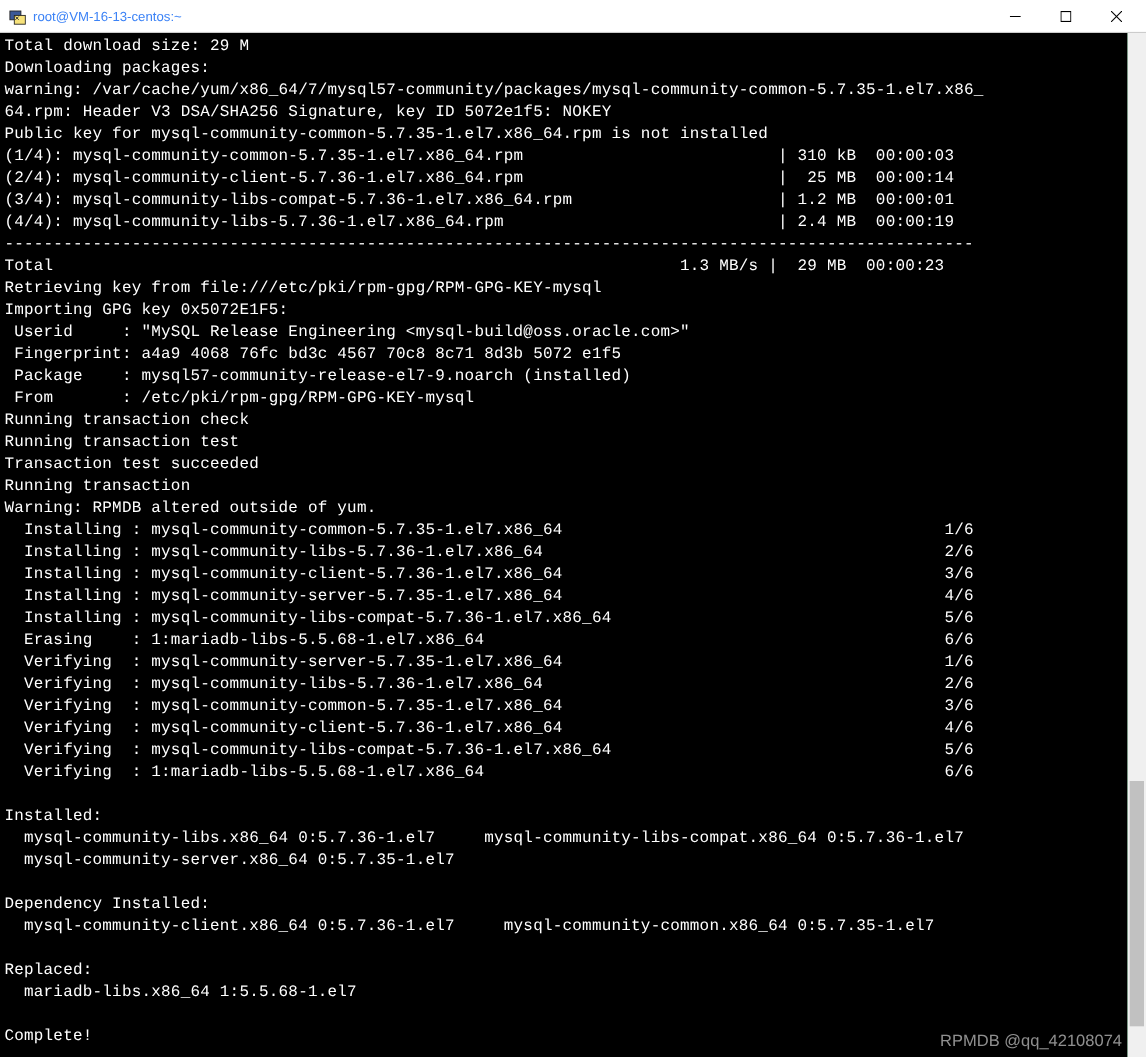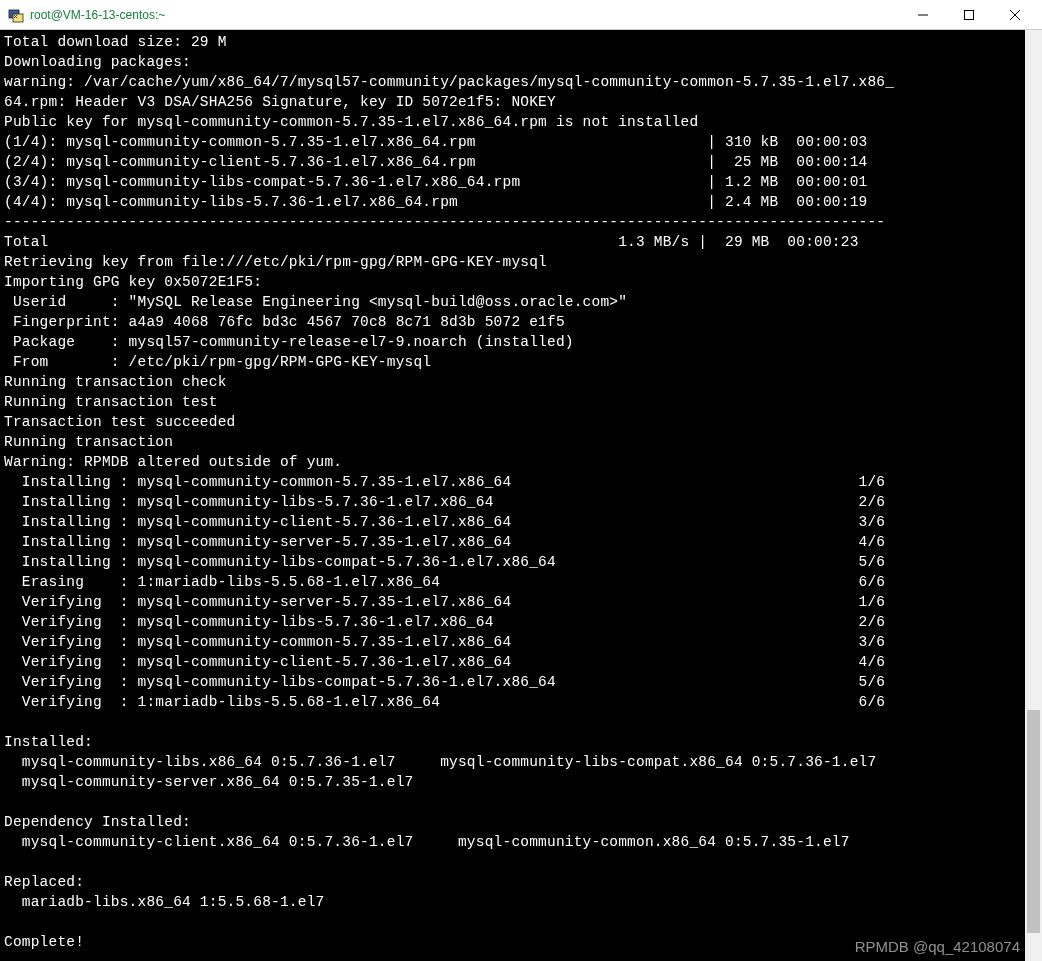--- a/index.html
+++ b/index.html
@@ -19,21 +19,21 @@
       align-items: center;
       padding: 0 4px;
       border-bottom: 1px solid #ccc;
       font-size: 12px;
     }
     .titlebar .icon {
       width: 16px; height: 16px;
       margin: 0 6px 0 4px;
       display: flex; align-items: center; justify-content: center;
     }
-    .titlebar .title { flex: 0 0 auto; color: #15803d; }
+    .titlebar .title { flex: 0 0 auto; color: #3b82f6; }
     .titlebar .spacer { flex: 1; }
     .winbtn {
       width: 46px; height: 30px;
       display: flex; align-items: center; justify-content: center;
       cursor: pointer;
       color: #000;
     }
     .terminal-wrap {
       flex: 1;
       display: flex;

